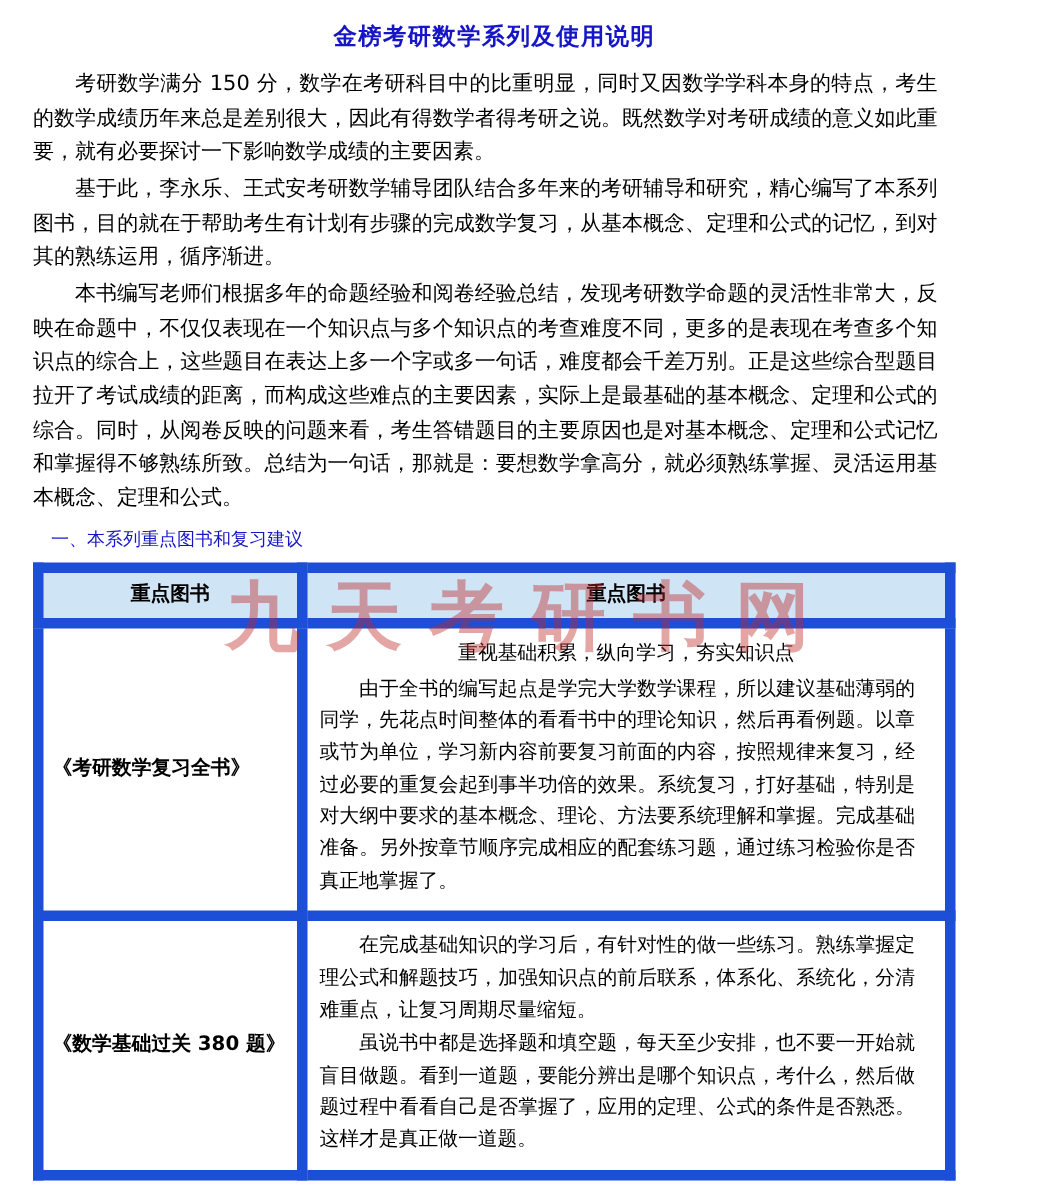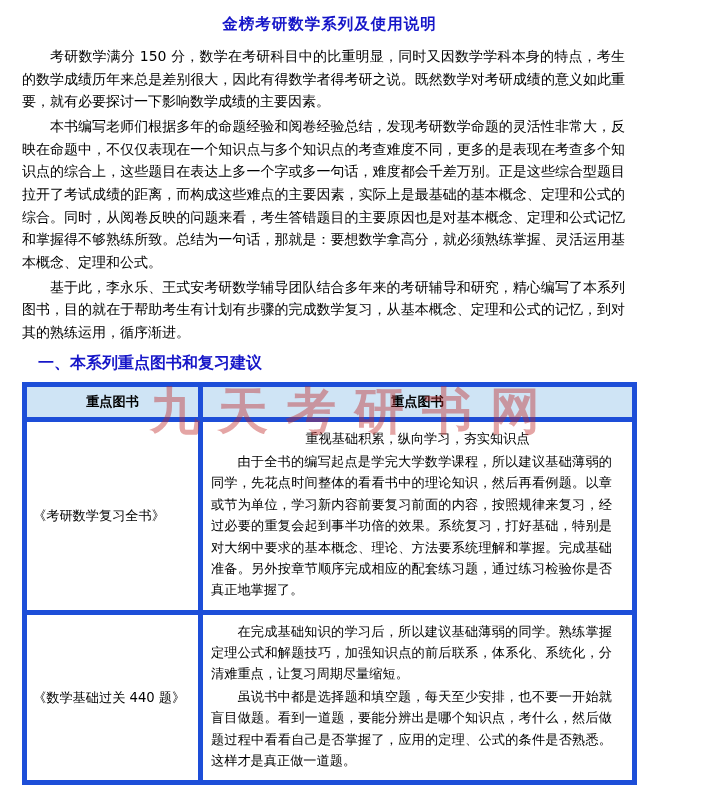--- a/index.html
+++ b/index.html
@@ -33,52 +33,52 @@
   p.body-par {
     margin: 0 12px 2px 0;
     font-size: 14px;
     line-height: 1.62;
     text-align: justify;
     text-justify: inter-ideograph;
     text-indent: 2em;
   }
   .section-head {
     color: #1616c8;
-    font-size: 16px;
+    font-size: 12px;
     line-height: 1.62;
     margin: 6px 0 2px 0;
     text-indent: 1em;
-    font-weight: bold;
+    font-weight: normal;
   }
   table.book-table {
     width: 100%;
     border-collapse: collapse;
     margin-top: 6px;
     table-layout: fixed;
   }
   table.book-table th,
   table.book-table td {
-    border: 5px solid #1d4ed8;
+    border: 7px solid #1d4ed8;
     vertical-align: middle;
     font-size: 13.2px;
     line-height: 1.62;
   }
   table.book-table th {
     background: #cfe4f5;
     font-weight: bold;
     text-align: center;
     height: 26px;
     padding: 2px 4px;
   }
   col.c1 { width: 176px; }
   col.c2 { width: auto; }
   td.book-name {
     text-align: left;
     padding: 4px 6px;
-    font-weight: normal;
+    font-weight: bold;
     font-size: 13px;
   }
   td.advice {
     padding: 6px 8px 8px 8px;
     text-align: justify;
     text-justify: inter-ideograph;
   }
   td.advice .lead {
     text-align: center;
     text-indent: 0;
@@ -111,22 +111,22 @@
   }
 </style>
 </head>
 <body>
 
 <div class="page">
 
   <div class="doc-title">金榜考研数学系列及使用说明</div>
 
   <p class="body-par">考研数学满分 150 分，数学在考研科目中的比重明显，同时又因数学学科本身的特点，考生的数学成绩历年来总是差别很大，因此有得数学者得考研之说。既然数学对考研成绩的意义如此重要，就有必要探讨一下影响数学成绩的主要因素。</p>
+  <p class="body-par">基于此，李永乐、王式安考研数学辅导团队结合多年来的考研辅导和研究，精心编写了本系列图书，目的就在于帮助考生有计划有步骤的完成数学复习，从基本概念、定理和公式的记忆，到对其的熟练运用，循序渐进。</p>
   <p class="body-par">本书编写老师们根据多年的命题经验和阅卷经验总结，发现考研数学命题的灵活性非常大，反映在命题中，不仅仅表现在一个知识点与多个知识点的考查难度不同，更多的是表现在考查多个知识点的综合上，这些题目在表达上多一个字或多一句话，难度都会千差万别。正是这些综合型题目拉开了考试成绩的距离，而构成这些难点的主要因素，实际上是最基础的基本概念、定理和公式的综合。同时，从阅卷反映的问题来看，考生答错题目的主要原因也是对基本概念、定理和公式记忆和掌握得不够熟练所致。总结为一句话，那就是：要想数学拿高分，就必须熟练掌握、灵活运用基本概念、定理和公式。</p>
-  <p class="body-par">基于此，李永乐、王式安考研数学辅导团队结合多年来的考研辅导和研究，精心编写了本系列图书，目的就在于帮助考生有计划有步骤的完成数学复习，从基本概念、定理和公式的记忆，到对其的熟练运用，循序渐进。</p>
 
   <div class="section-head">一、本系列重点图书和复习建议</div>
 
   <table class="book-table">
     <colgroup>
         <col class="c1">
         <col class="c2">
       </colgroup>
     <thead>
       <tr>
@@ -136,23 +136,23 @@
     </thead>
     <tbody>
       <tr>
         <td class="book-name">《考研数学复习全书》</td>
         <td class="advice">
           <p class="lead">重视基础积累，纵向学习，夯实知识点</p>
           <p>由于全书的编写起点是学完大学数学课程，所以建议基础薄弱的同学，先花点时间整体的看看书中的理论知识，然后再看例题。以章或节为单位，学习新内容前要复习前面的内容，按照规律来复习，经过必要的重复会起到事半功倍的效果。系统复习，打好基础，特别是对大纲中要求的基本概念、理论、方法要系统理解和掌握。完成基础准备。另外按章节顺序完成相应的配套练习题，通过练习检验你是否真正地掌握了。</p>
         </td>
       </tr>
       <tr>
-        <td class="book-name">《数学基础过关 440 题》</td>
+        <td class="book-name">《数学基础过关 380 题》</td>
         <td class="advice">
-          <p>在完成基础知识的学习后，所以建议基础薄弱的同学。熟练掌握定理公式和解题技巧，加强知识点的前后联系，体系化、系统化，分清难重点，让复习周期尽量缩短。</p>
+          <p>在完成基础知识的学习后，有针对性的做一些练习。熟练掌握定理公式和解题技巧，加强知识点的前后联系，体系化、系统化，分清难重点，让复习周期尽量缩短。</p>
           <p>虽说书中都是选择题和填空题，每天至少安排，也不要一开始就盲目做题。看到一道题，要能分辨出是哪个知识点，考什么，然后做题过程中看看自己是否掌握了，应用的定理、公式的条件是否熟悉。这样才是真正做一道题。</p>
         </td>
       </tr>
     </tbody>
   </table>
 
   <div class="watermark">
     <div class="wm-text">九天考研书网</div>
   </div>
 </div>

